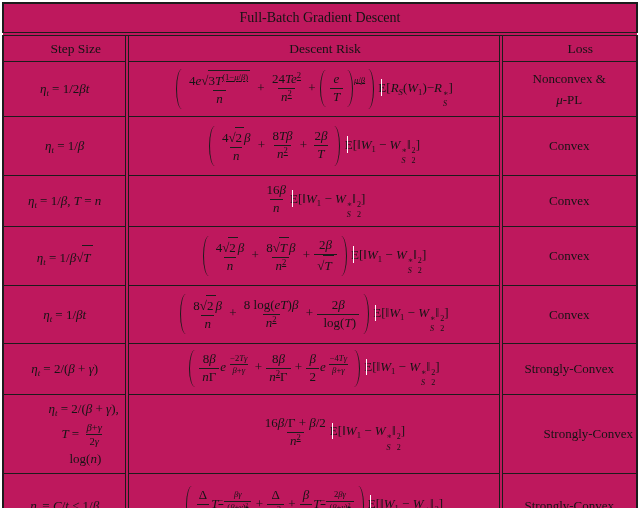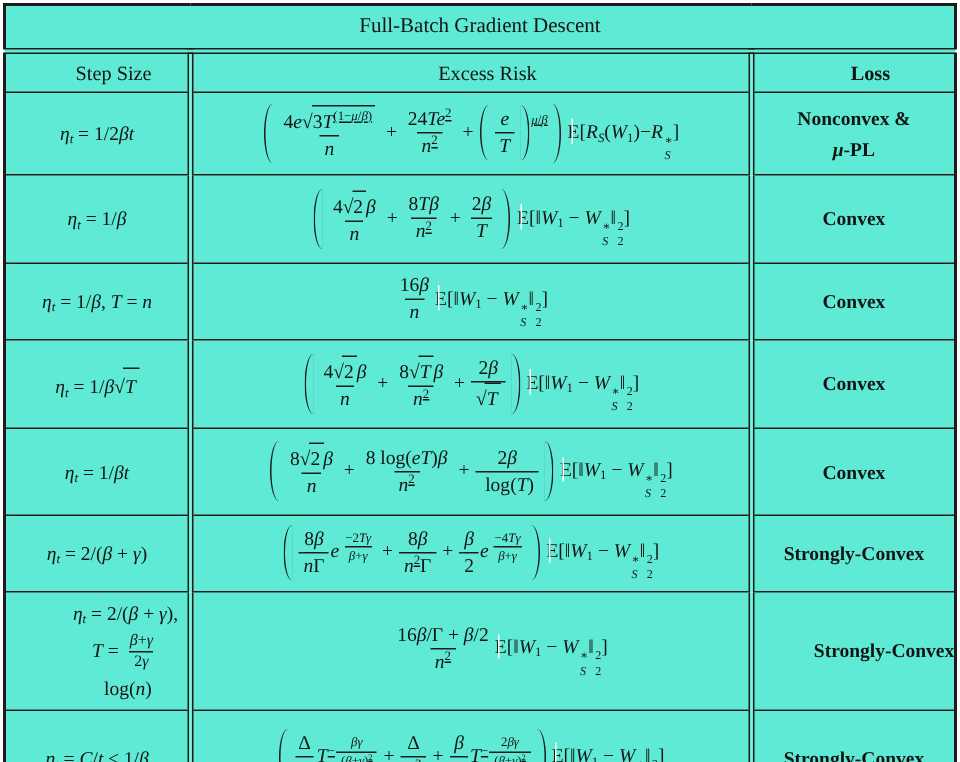--- a/index.html
+++ b/index.html
@@ -2,25 +2,25 @@
 <html><head>
 <meta charset="utf-8">
 <style>
   html,body{margin:0;padding:0;}
   body{width:640px;height:508px;background:#ffffff;overflow:hidden;
        font-family:"Liberation Serif","DejaVu Serif",serif;color:#141414;}
   .page{padding:2px 2px 0 2px;}
   table{border-collapse:collapse;width:636px;table-layout:fixed;border:2px solid #1c1c1c;}
   col.c1{width:124px;} col.c2{width:372px;} col.c3{width:136px;}
   th,td{border:1px solid #1c1c1c;text-align:center;vertical-align:middle;
-        font-weight:normal;padding:3px 2px;background:#5eead4;}
+        font-weight:normal;padding:3px 2px;background:#be185d;}
   th.title-cell{height:22px;font-size:14px;border-bottom:4px double #1c1c1c;}
   tr.colhead th{height:19px;font-size:13.5px;padding-left:24px;}
   td.c2,th.c2{border-left:4px double #1c1c1c;}
-  td.c3,th.c3{border-left:4px double #1c1c1c;font-weight:bold;}
+  td.c3,th.c3{border-left:4px double #1c1c1c;}
   td{font-size:13px;}
   tbody tr:nth-child(1) td{height:48px;}
   tbody tr:nth-child(2) td{height:52px;}
   tbody tr:nth-child(3) td{height:44px;}
   tbody tr:nth-child(4) td{height:52px;}
   tbody tr:nth-child(5) td{height:51px;}
   tbody tr:nth-child(6) td{height:44px;}
   tbody tr:nth-child(7) td{height:62px;padding-left:40px;}
   tbody tr:nth-child(8) td{height:58px;}
   .mline{line-height:1.5;padding:1px 0;}
@@ -60,21 +60,21 @@
       <col class="c1">
         <col class="c2">
         <col class="c3">
     </colgroup>
     <thead>
       <tr>
         <th colspan="3" class="title-cell">Full-Batch Gradient Descent</th>
       </tr>
       <tr class="colhead">
         <th class="c1">Step Size</th>
-        <th class="c2">Excess Risk</th>
+        <th class="c2">Descent Risk</th>
         <th class="c3">Loss</th>
       </tr>
     </thead>
     <tbody>
         <tr>
           <td class="c1">
             <div class="mline"><span class="mr"><span class="mr"><span class="run"><span class="it">η</span></span><sub class="sb"><span class="run"><span class="it">t</span></span></sub></span><span class="run"> = 1/2<span class="it">βt</span></span></span></div>
           </td>
           <td class="c2">
             <div class="mline"><span class="mr"><span class="bigp">

